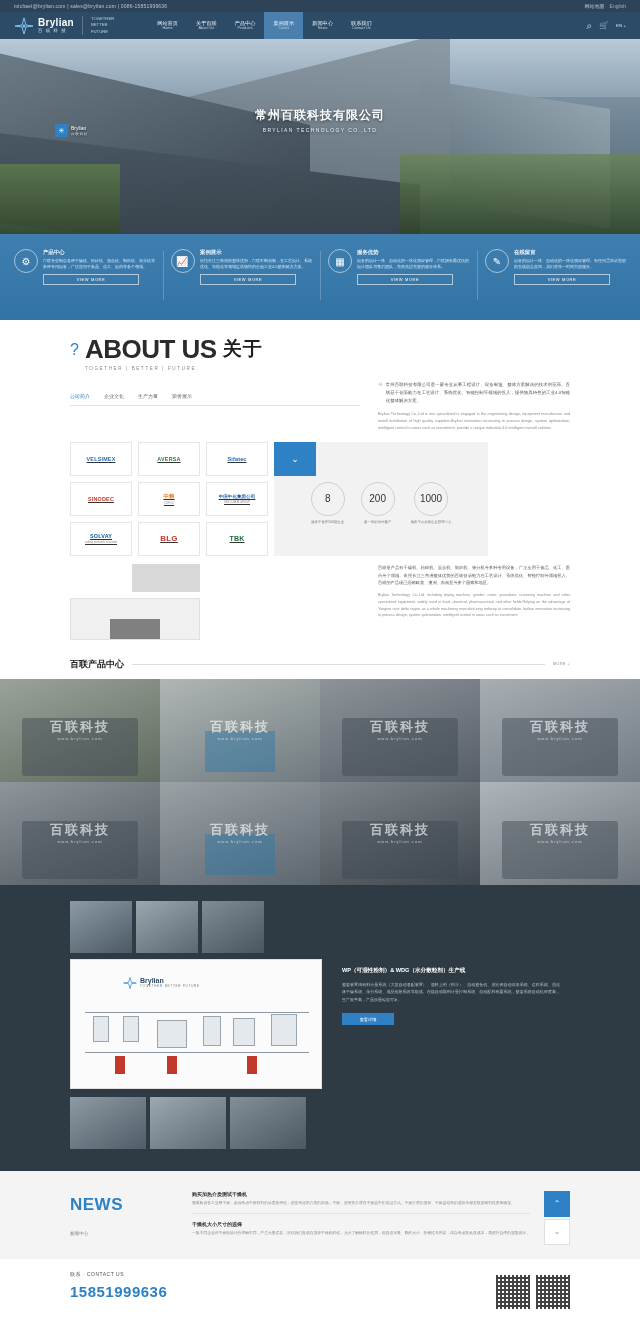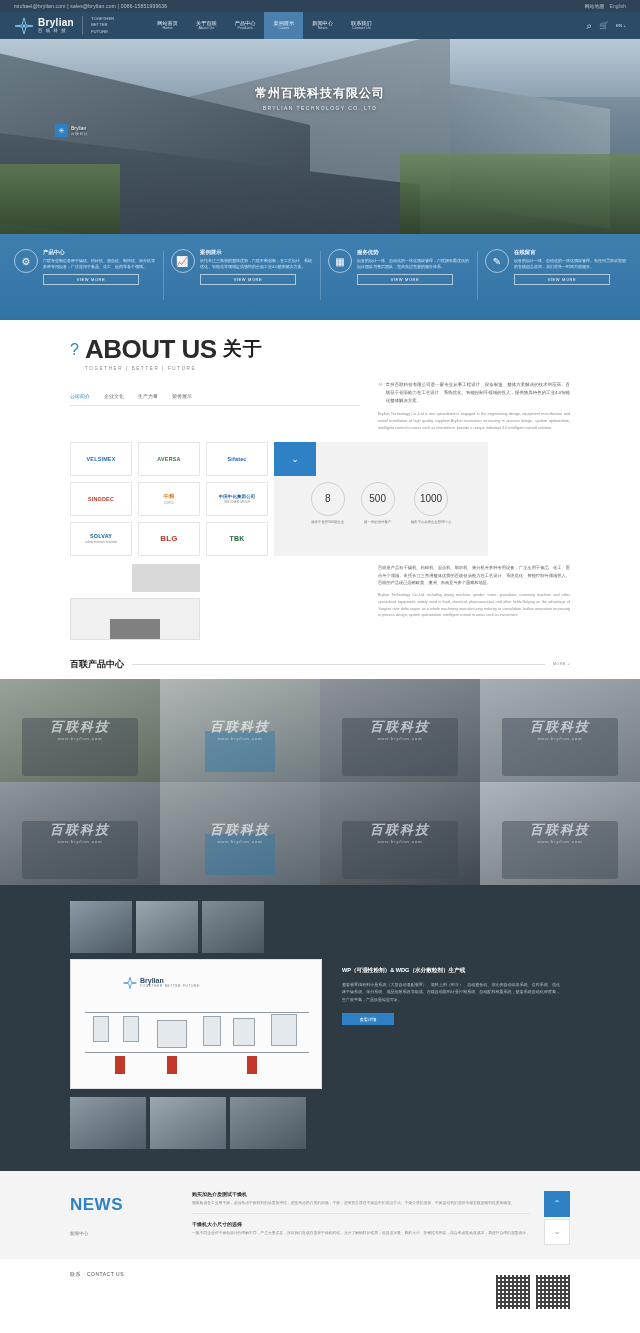--- a/index.html
+++ b/index.html
@@ -114,21 +114,21 @@
     background: linear-gradient(180deg,#6b8659,#2f4426);
     opacity: .8;
   }
   .hero .bldR {
     position: absolute; right: 30px; top: 55px; width: 190px; height: 120px;
     background: linear-gradient(200deg,#93a3ae,#5a6a77);
     transform: skewY(9deg);
   }
   .hero-plate {
     position: absolute;
-    left: 50%; top: 46px; transform: translateX(-50%);
+    left: 50%; top: 68px; transform: translateX(-50%);
     text-align: center;
     color: #fff;
     text-shadow: 0 1px 3px rgba(0,0,0,.5);
     z-index: 5;
   }
   .hero-plate .hcn { font-size: 12px; font-weight: bold; letter-spacing: 1px; }
   .hero-plate .hen { font-size: 5px; letter-spacing: 1.4px; margin-top: 3px; color: #e8f1f8; }
   .hero-badge {
     position: absolute; left: 55px; top: 85px; z-index: 6;
     display: flex; align-items: center; gap: 3px;
@@ -204,21 +204,21 @@
   .about-right p.en {
     font-size: 3.8px; line-height: 1.8; color: #8d8d8d; margin-top: 6px; text-align: justify;
   }
   .quote-mark { color: #bcd6e8; font-size: 9px; }
   .about-tabs { display: flex; gap: 14px; margin-top: 12px; border-bottom: 1px solid #e3e3e3; padding-bottom: 6px; }
   .about-tabs .t { font-size: 5px; color: #666; }
   .about-tabs .t.active { color: #2d81c4; }
 
   
   .logo-area { display: flex; margin-top: 10px; }
-  .logo-grid { display: grid; grid-template-columns: repeat(3, 62px); gap: 6px 6px; }
+  .logo-grid { display: grid; grid-template-columns: repeat(3, 62px); gap: 6px 6px; text-decoration: underline; }
   .lcell {
     height: 34px; border: 1px solid #e6e6e6; background: #fff;
     display: flex; align-items: center; justify-content: center;
     flex-direction: column; gap: 1px;
   }
   .lcell .lname { font-size: 5.4px; font-weight: bold; letter-spacing: .2px; }
   .lcell .lsub { font-size: 2.8px; color: #888; }
   .logo-side {
     margin-left: 6px; width: 214px;
     background: #f2f2f2;
@@ -258,21 +258,21 @@
   .prod-head .pline { flex: 1; height: 1px; background: #ddd; }
   .prod-head .more { font-size: 3.6px; color: #888; letter-spacing: .5px; }
   .prod-grid { display: grid; grid-template-columns: repeat(4, 1fr); }
   .pcell {
     height: 103px; position: relative; overflow: hidden;
     display: flex; align-items: center; justify-content: center;
   }
   .pcell .wm {
     position: absolute; left: 50%; top: 50%; transform: translate(-50%,-50%);
     color: rgba(255,255,255,.62); font-size: 13px; font-weight: bold; letter-spacing: 2px;
-    text-align: center; line-height: 1.25; white-space: nowrap; font-style: italic;
+    text-align: center; line-height: 1.25; white-space: nowrap;
   }
   .pcell .wm small { display: block; font-size: 4px; letter-spacing: 1px; font-weight: normal; }
   .p1 { background: linear-gradient(160deg,#9aa39a,#5f6a5e); }
   .p2 { background: linear-gradient(160deg,#b0b6b4,#6f7b80); }
   .p3 { background: linear-gradient(160deg,#8d9399,#565e66); }
   .p4 { background: linear-gradient(160deg,#a7aeb3,#737c85); }
   .p5 { background: linear-gradient(160deg,#8e959b,#4f585f); }
   .p6 { background: linear-gradient(160deg,#9ba2a6,#5c666f); }
   .p7 { background: linear-gradient(160deg,#7f868c,#3f474e); }
   .p8 { background: linear-gradient(160deg,#aeb5ba,#6d757c); }
@@ -571,21 +571,21 @@
         </div>
 
         <div class="logo-side">
           <div class="bluebox">⌄</div>
           <div class="stats">
             <div class="stat">
               <div class="circle">8</div>
               <div class="slabel">服务于世界500强企业</div>
             </div>
             <div class="stat">
-              <div class="circle">500</div>
+              <div class="circle">200</div>
               <div class="slabel">超一年的海外客户</div>
             </div>
             <div class="stat">
               <div class="circle">1000</div>
               <div class="slabel">服务于百余家企业管理中心</div>
             </div>
           </div>
         </div>
       </div>
 
@@ -716,20 +716,21 @@
         <div class="ar up">⌃</div>
         <div class="ar down">⌄</div>
       </div>
     </div>
   </div>
 
   <div class="contact">
     <div class="contact-inner">
       <div class="contact-left">
         <div class="clab">联系 · CONTACT US</div>
+        <div class="cphone">15851999636</div>
 
       </div>
       <div class="contact-right">
         <div class="qr">
             <div class="qgrid"></div>
           </div>
         <div class="qr">
             <div class="qgrid"></div>
           </div>
       </div>

